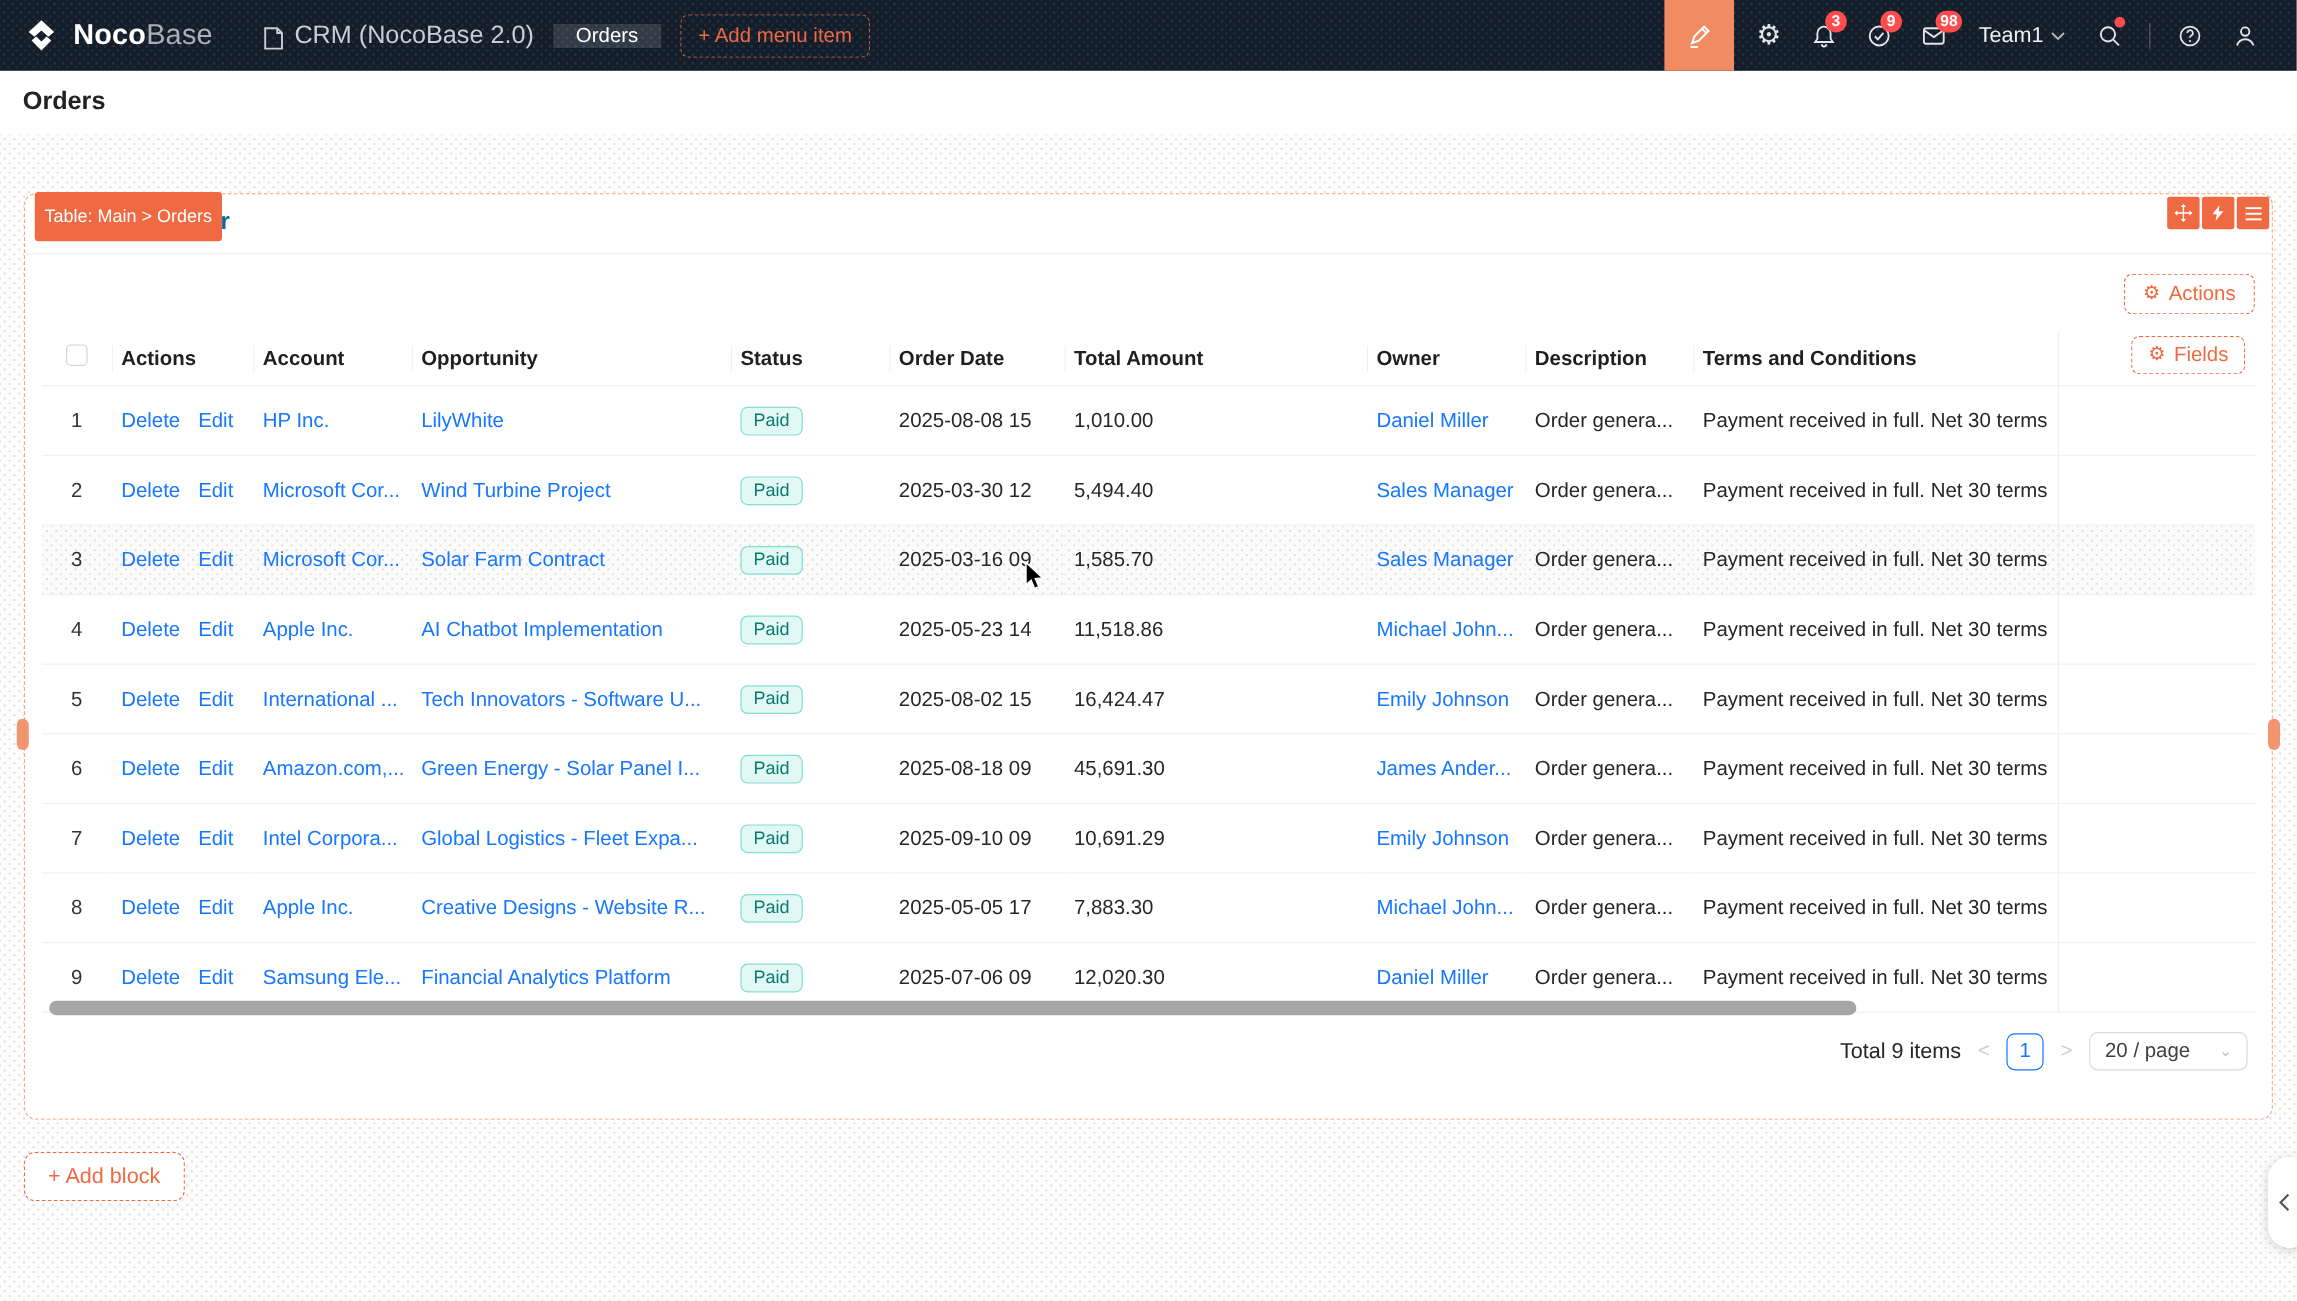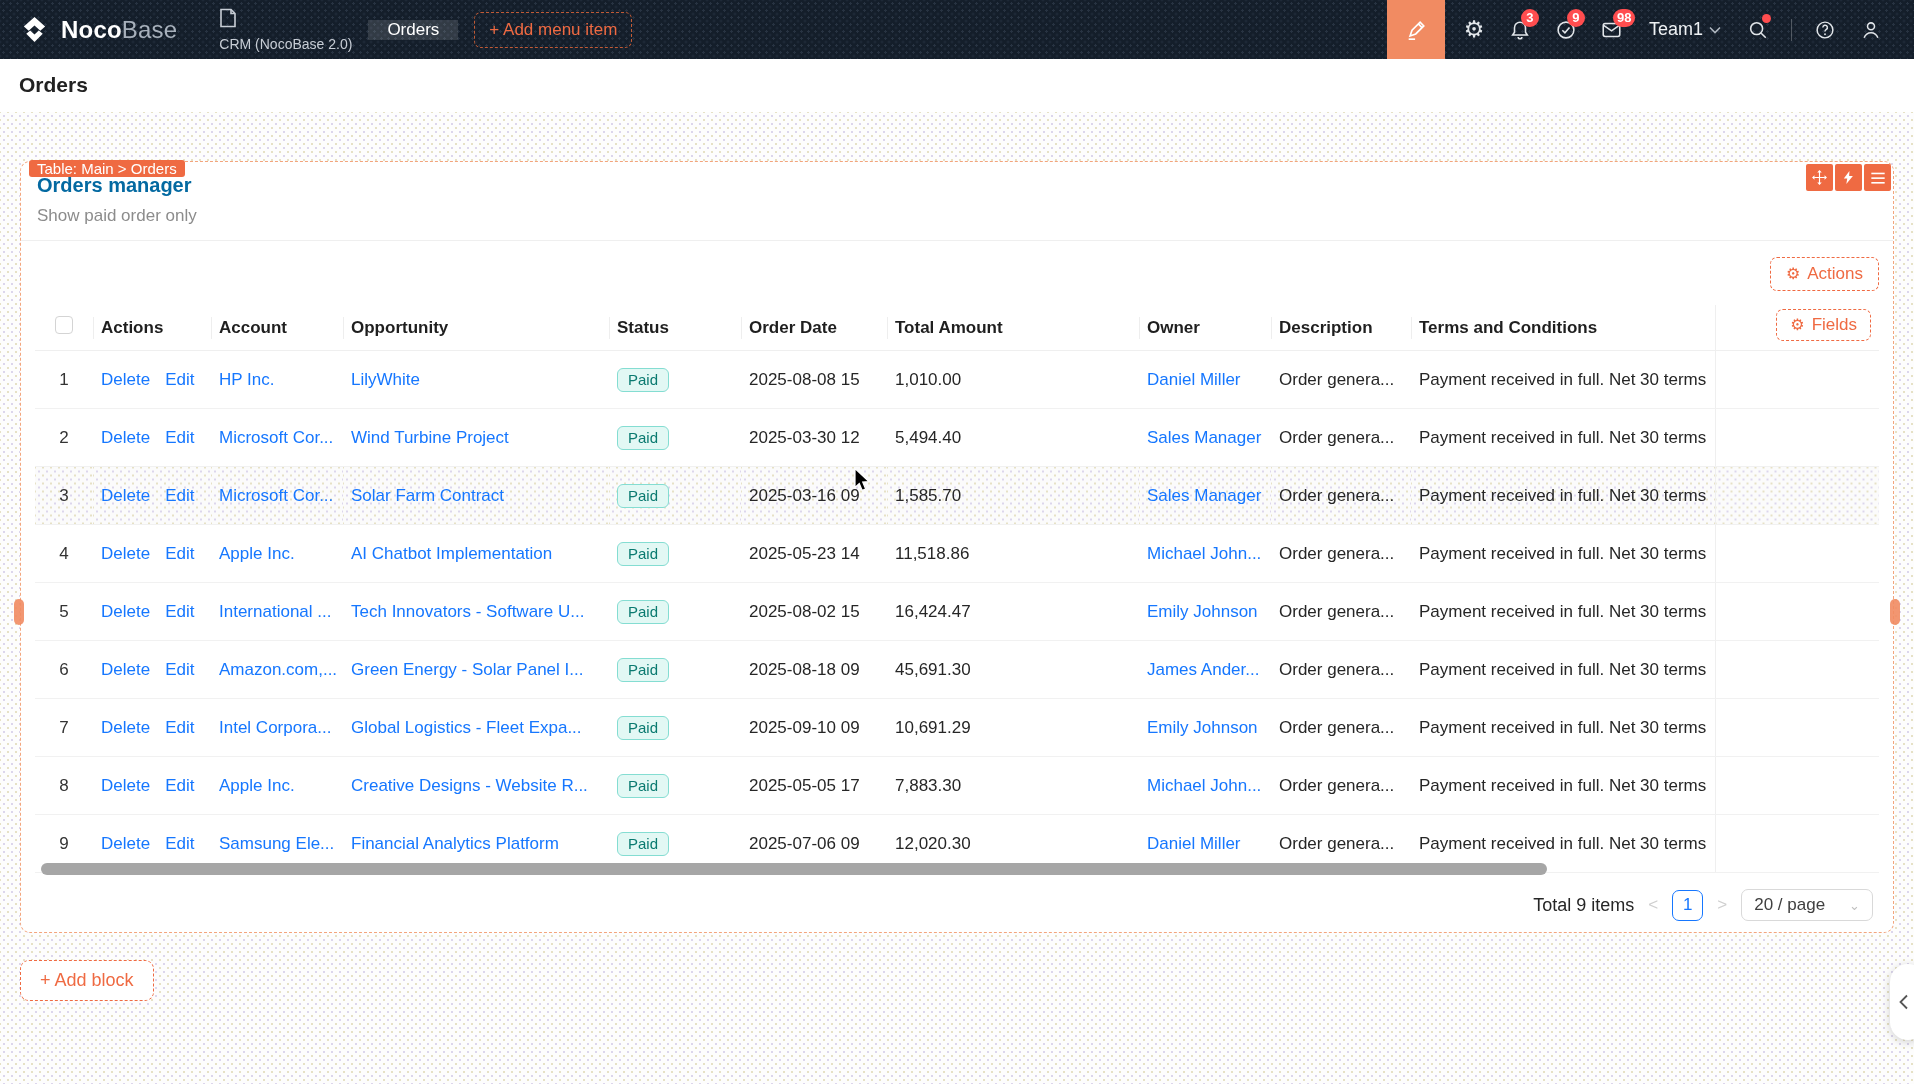--- a/index.html
+++ b/index.html
@@ -28,21 +28,21 @@
     background-image:
       radial-gradient(rgba(140,160,190,0.16) 1px, transparent 1.2px),
       radial-gradient(rgba(140,160,190,0.10) 1px, transparent 1.2px);
     background-size:7px 7px; background-position:0 0, 3.5px 3.5px;
   }
   .nav-left{ display:flex; align-items:center; padding-left:18px; }
   .brand{ display:flex; align-items:center; gap:10px; margin-right:26px; }
   .brand-name{ font-size:24px; letter-spacing:.2px; }
   .brand-name b{ color:#ffffff; font-weight:800; }
   .brand-name span{ color:#a7b0bb; font-weight:300; }
-  .nav-item{ display:flex; align-items:flex-start; gap:8px; padding:0 16px; color:#c7cdd5; font-size:14px; cursor:pointer;flex-direction:column; }
+  .nav-item{ display:flex; align-items:flex-end; gap:8px; padding:0 16px; color:#c7cdd5; font-size:21px; cursor:pointer; }
   .nav-tab{ background:rgba(255,255,255,0.13); color:#fff; padding:0 19px; display:flex; align-items:center; font-size:17px; }
   .add-menu{ align-self:center; margin-left:16px; border:1px dashed #c05a35; color:var(--accent);
     border-radius:7px; padding:7px 14px; font-size:17px; background:transparent; cursor:pointer; }
   .nav-right{ margin-left:auto; display:flex; align-items:center; gap:0; padding-right:20px; }
   .nav-icon{ position:relative; width:46px; height:59px; display:flex; align-items:center; justify-content:center; cursor:pointer; }
   .nav-icon svg{ display:block; }
   .ui-editor-btn{ width:58px; height:59px; background:var(--accent-soft); display:flex; align-items:center; justify-content:center; cursor:pointer; margin-right:6px; }
   .badge{ position:absolute; top:9px; left:24px; background:var(--badge-red); color:#fff; font-size:13px; line-height:17px;
     min-width:18px; height:18px; border-radius:9px; text-align:center; padding:0 4px; font-weight:600; }
   .reddot{ position:absolute; top:14px; left:27px; width:9px; height:9px; border-radius:50%; background:var(--badge-red); }
@@ -52,21 +52,21 @@
   .title-bar{ background:#fff; padding:14px 19px 15px; }
   .title-bar h1{ font-size:21px; font-weight:700; color:#222; }
   
   .content{ height:976px; padding:49px 20px 0; position:relative; }
   .card{
     position:relative; background:#fff; border:1px dashed var(--dash); border-radius:10px;
     height:772px; 
   }
   .designer-tag{
     position:absolute; top:-2px; left:8px; background:var(--accent); color:#fff;
-    font-size:15px; padding:0 8px; border-radius:3px; z-index:6; cursor:pointer; white-space:nowrap;
+    font-size:15px; padding:12px 8px; border-radius:3px; z-index:6; cursor:pointer; white-space:nowrap;
   }
   .corner-icons{ position:absolute; top:0; right:0; display:flex; gap:2px; padding:2px; z-index:6; }
   .corner-icons .ci{ width:27px; height:27px; background:var(--accent); display:flex; align-items:center; justify-content:center; cursor:pointer; border-radius:2px; }
   .card-header{ padding:12px 16px 14px; border-bottom:1px solid #efefef; }
   .card-header h2{ font-size:20px; font-weight:700; color:#0369a1; }
   .card-header .desc{ margin-top:9px; color:#8c8c8c; font-size:17px; }
   .card-body{ padding:16px 14px 0; position:relative; }
   .actions-row{ display:flex; justify-content:flex-end; margin-bottom:14px; }
   .btn-dashed{
     display:inline-flex; align-items:center; gap:7px; border:1px dashed var(--accent); color:var(--accent);
@@ -236,21 +236,20 @@
         <svg width="16" height="14" viewBox="0 0 24 20">
           <rect x="2" y="2" width="20" height="2.4" fill="#fff"></rect>
             <rect x="2" y="9" width="20" height="2.4" fill="#fff"></rect>
             <rect x="2" y="16" width="20" height="2.4" fill="#fff"></rect>
         </svg>
       </div>
     </div>
 
     <div class="card-header">
       <h2>Orders manager</h2>
-      <div class="desc">Show paid order only</div>
     </div>
 
     <div class="card-body">
       <div class="actions-row">
         <button class="btn-dashed">
           <span class="gear-glyph">⚙</span>
           <span>Actions</span>
         </button>
       </div>
 

